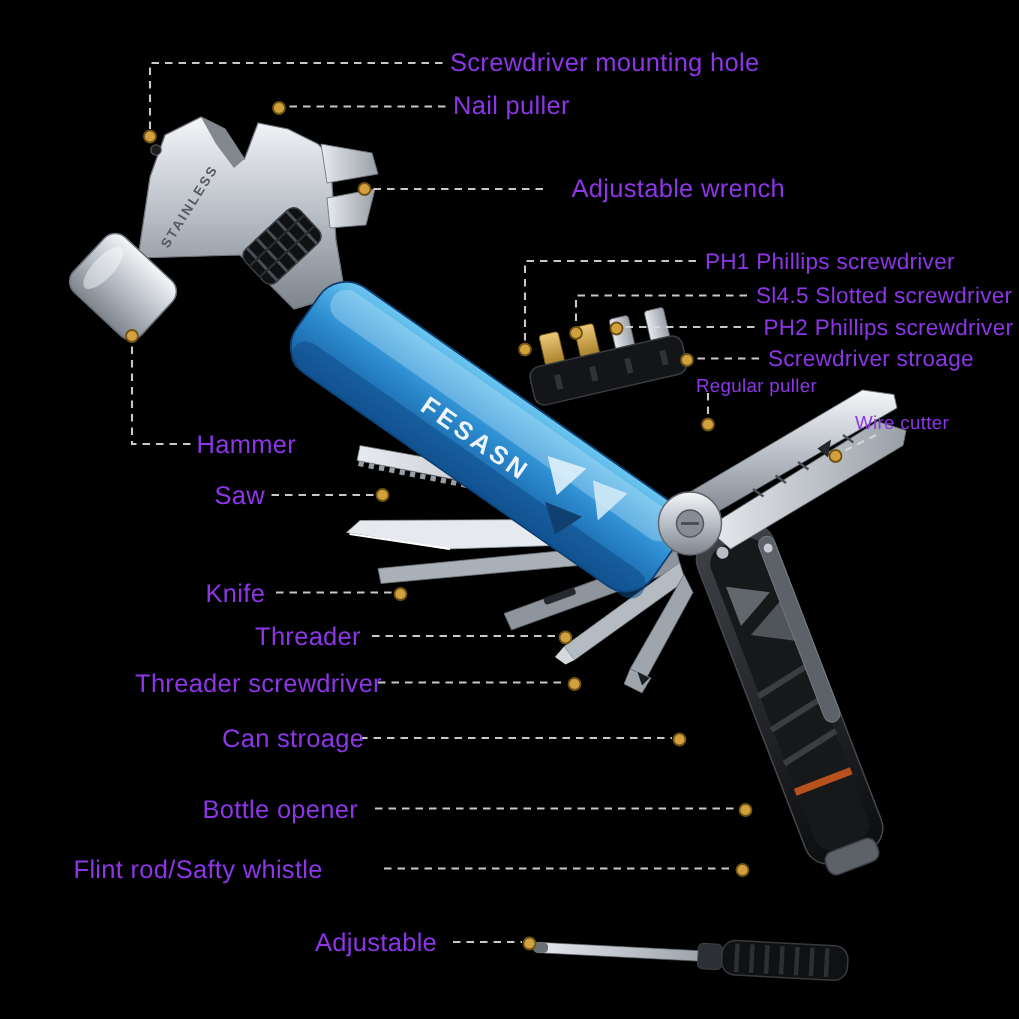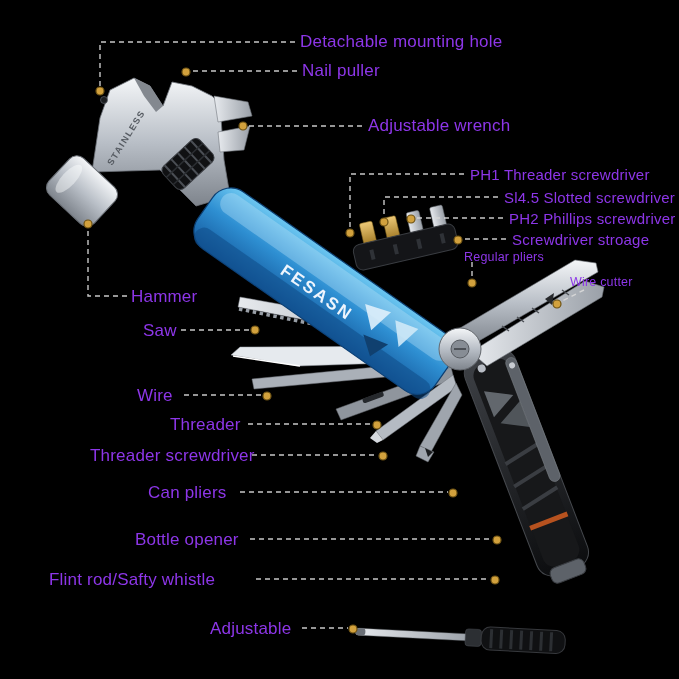--- a/index.html
+++ b/index.html
@@ -185,33 +185,33 @@
       <circle class="dot" cx="377" cy="425" r="4"></circle>
       <circle class="dot" cx="383" cy="456" r="4"></circle>
       <circle class="dot" cx="453" cy="493" r="4"></circle>
       <circle class="dot" cx="497" cy="540" r="4"></circle>
       <circle class="dot" cx="495" cy="580" r="4"></circle>
       <circle class="dot" cx="353" cy="629" r="4"></circle>
     </g>
   </svg>
 
   <div>
-    <div class="lbl" style="left:300px;top:32px">Detachable mounting hole</div>
+    <div class="lbl" style="left:300px;top:32px">Screwdriver mounting hole</div>
     <div class="lbl" style="left:302px;top:61px">Nail puller</div>
-    <div class="lbl" style="left:368px;top:116px">Adjustable wrench</div>
-    <div class="lbl md" style="left:470px;top:166px">PH1 Threader screwdriver</div>
+    <div class="lbl" style="left:381px;top:116px">Adjustable wrench</div>
+    <div class="lbl md" style="left:470px;top:166px">PH1 Phillips screwdriver</div>
     <div class="lbl md" style="left:504px;top:189px">Sl4.5 Slotted screwdriver</div>
     <div class="lbl md" style="left:509px;top:210px">PH2 Phillips screwdriver</div>
     <div class="lbl md" style="left:512px;top:231px">Screwdriver stroage</div>
-    <div class="lbl xs" style="left:464px;top:250px">Regular pliers</div>
+    <div class="lbl xs" style="left:464px;top:250px">Regular puller</div>
     <div class="lbl xs" style="left:570px;top:275px">Wire cutter</div>
     <div class="lbl" style="left:131px;top:287px">Hammer</div>
     <div class="lbl" style="left:143px;top:321px">Saw</div>
-    <div class="lbl" style="left:137px;top:386px">Wire</div>
+    <div class="lbl" style="left:137px;top:386px">Knife</div>
     <div class="lbl" style="left:170px;top:415px">Threader</div>
     <div class="lbl" style="left:90px;top:446px">Threader screwdriver</div>
-    <div class="lbl" style="left:148px;top:483px">Can pliers</div>
+    <div class="lbl" style="left:148px;top:483px">Can stroage</div>
     <div class="lbl" style="left:135px;top:530px">Bottle opener</div>
     <div class="lbl" style="left:49px;top:570px">Flint rod/Safty whistle</div>
     <div class="lbl" style="left:210px;top:619px">Adjustable</div>
   </div>
 
 </div>
 
 </body></html>

